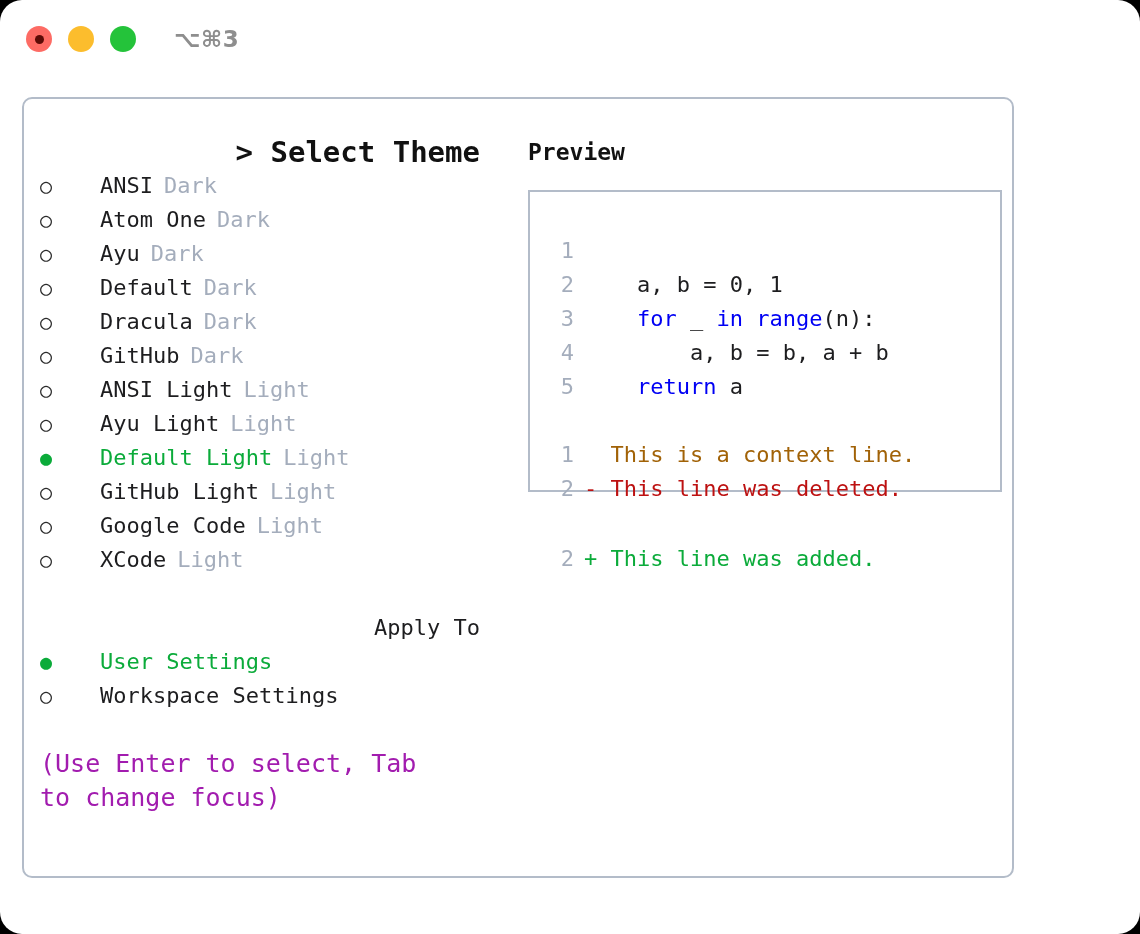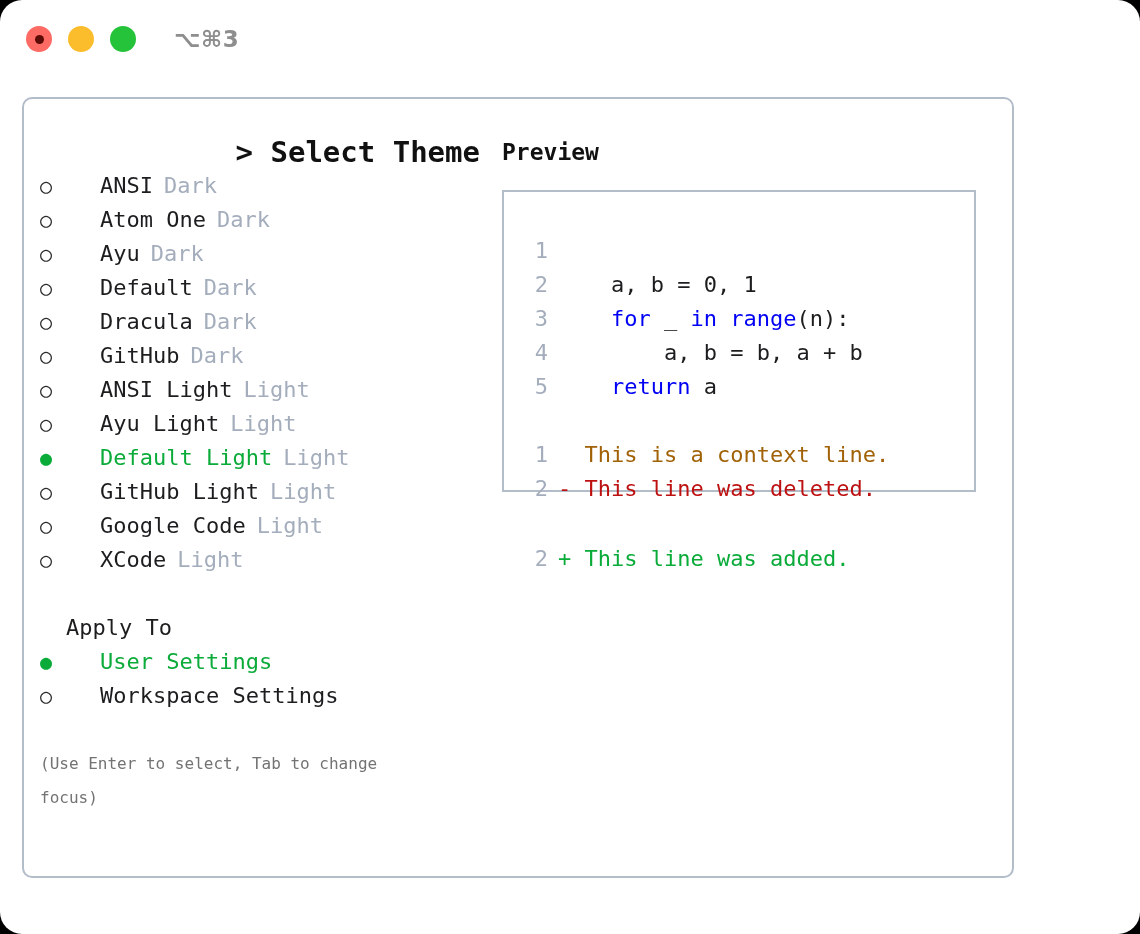--- a/index.html
+++ b/index.html
@@ -115,35 +115,36 @@
     margin-left: 11px;
   }
 
   #applyto-block { margin-top: 34px; }
   .applyto-heading {
     font-size: 22px;
     color: #1d1d1f;
     line-height: 34px;
     padding-left: 26px;
     white-space: pre;
+    text-align: right;
   }
 
   #hint-text {
     margin-top: 34px;
-    font-size: 16px;
-    color: #737373;
+    font-size: 25px;
+    color: #a21caf;
     line-height: 34px;
     width: 400px;
     white-space: pre-wrap;
   }
 
   
   #preview-column {
     position: absolute;
-    left: 478px;
+    left: 504px;
     top: 36px;
     width: 490px;
   }
   #preview-heading {
     font-size: 23px;
     font-weight: 700;
     color: #111111;
     line-height: 34px;
   }
   #preview-box {

